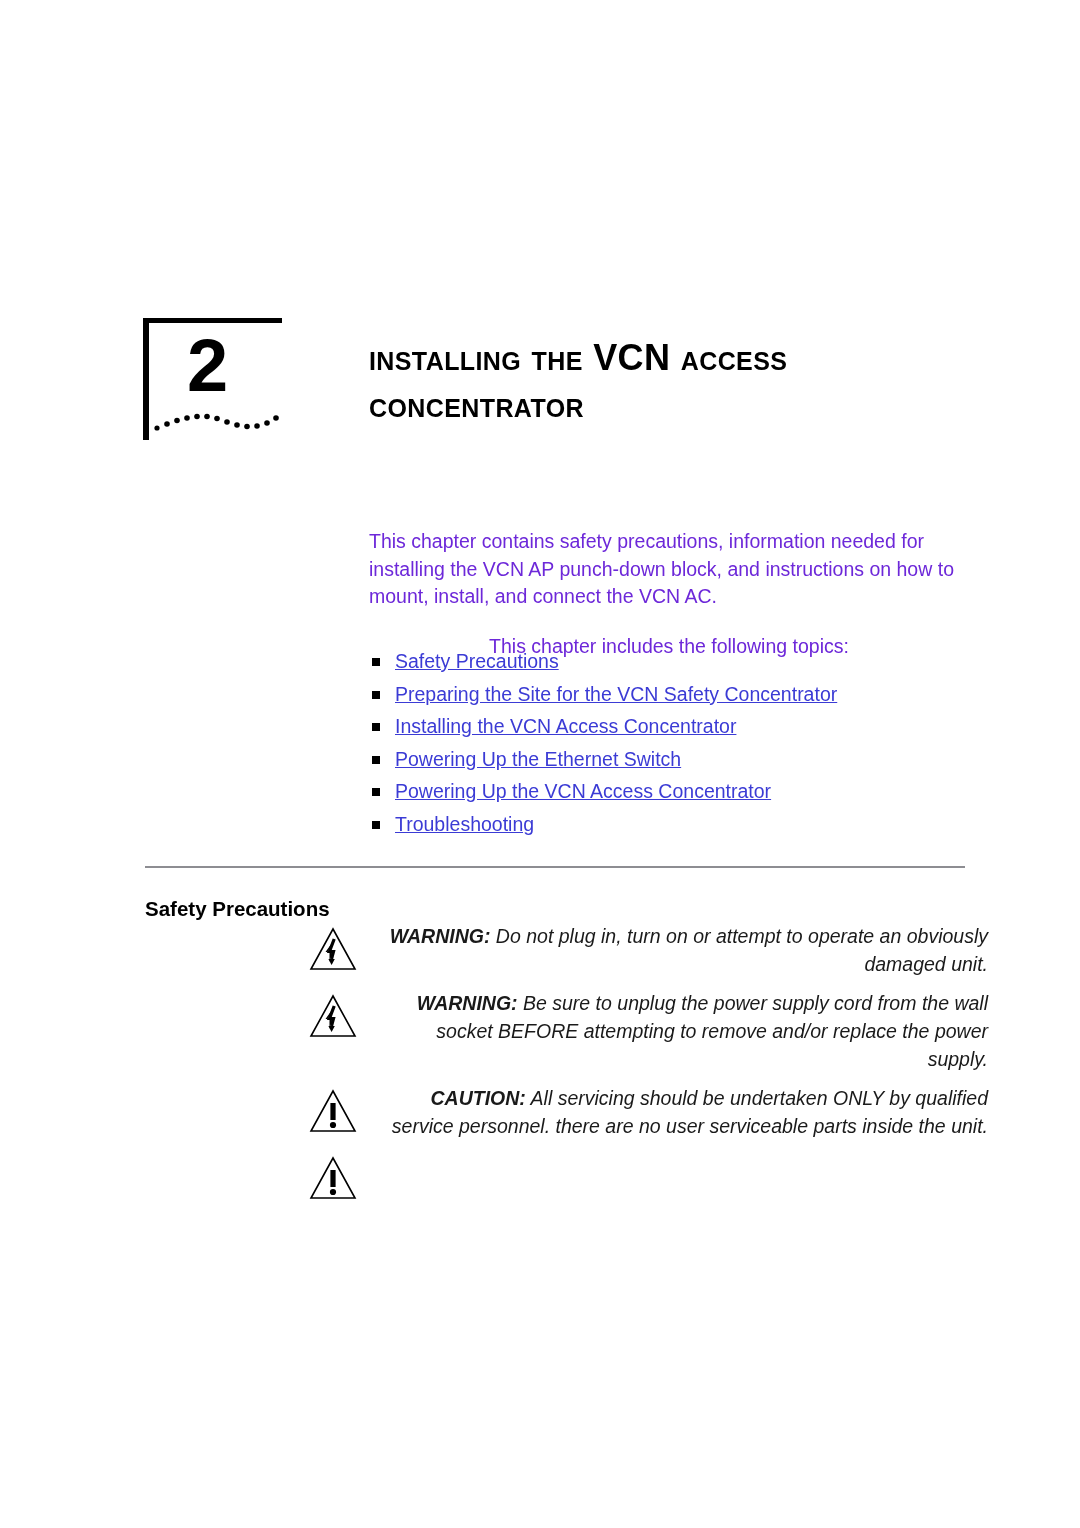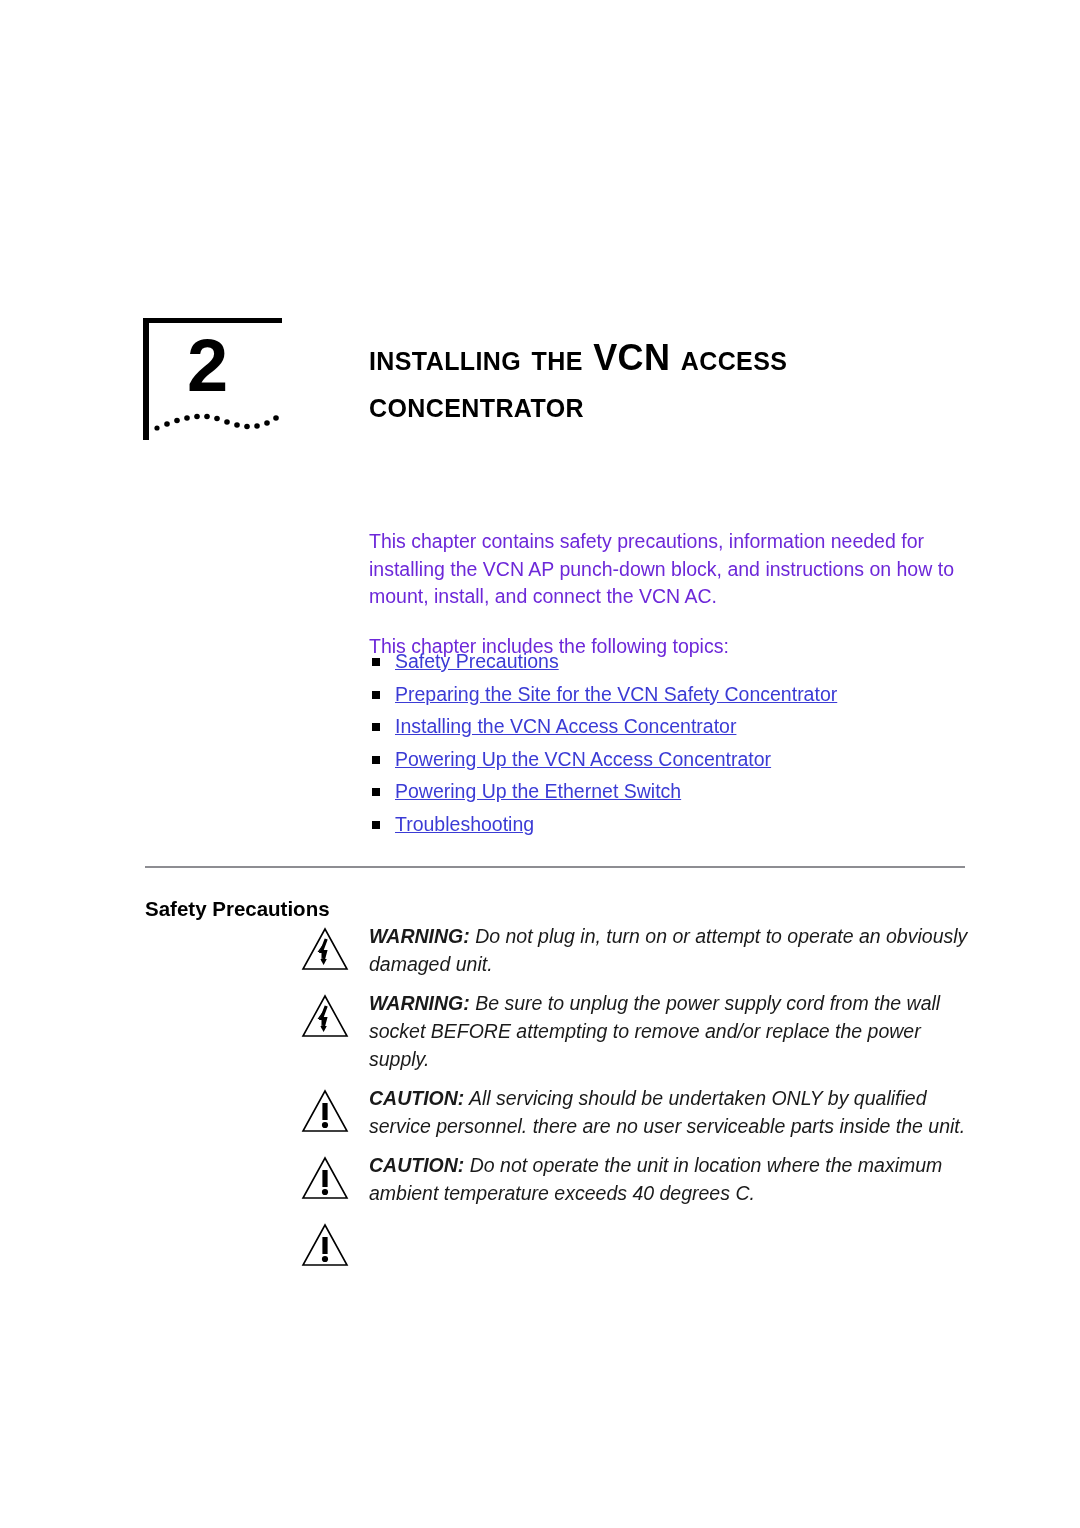--- a/index.html
+++ b/index.html
@@ -87,21 +87,21 @@
     left: 369px;
     top: 528px;
     width: 600px;
   }
   .intro p {
     margin: 0 0 22px 0;
     font-size: 19.5px;
     line-height: 27.5px;
     color: #6d28d9;
   }
-  .intro p:last-child { margin-bottom: 0; }
+  .intro p:last-child { margin-bottom: 0; text-align: center; }
 
   
   .topic-list {
     position: absolute;
     left: 369px;
     top: 650px;
     width: 620px;
     list-style: none;
     margin: 0;
     padding: 0;
@@ -145,23 +145,24 @@
     top: 878px;
     font-size: 20.5px;
     font-weight: bold;
     line-height: 28px;
     color: #000;
   }
 
   
   .notices {
     position: absolute;
-    left: 300px;
+    left: 308px;
     top: 922px;
     width: 680px;
+    text-align: right;
   }
   .notice {
     position: relative;
     min-height: 56px;
     margin-bottom: 11px;
     padding-left: 69px;
   }
   .notice-icon {
     position: absolute;
     left: 0;
@@ -224,25 +225,25 @@
   <li class="topic-item">
     <span class="topic-bullet"></span>
     <a class="topic-link">Preparing the Site for the VCN Safety Concentrator</a>
   </li>
   <li class="topic-item">
     <span class="topic-bullet"></span>
     <a class="topic-link">Installing the VCN Access Concentrator</a>
   </li>
   <li class="topic-item">
     <span class="topic-bullet"></span>
+    <a class="topic-link">Powering Up the Ethernet Switch</a>
+  </li>
+  <li class="topic-item">
+    <span class="topic-bullet"></span>
     <a class="topic-link">Powering Up the VCN Access Concentrator</a>
-  </li>
-  <li class="topic-item">
-    <span class="topic-bullet"></span>
-    <a class="topic-link">Powering Up the Ethernet Switch</a>
   </li>
   <li class="topic-item">
     <span class="topic-bullet"></span>
     <a class="topic-link">Troubleshooting</a>
   </li>
 </ul>
 
 <div class="section-rule"></div>
 <h2 class="section-heading">Safety Precautions</h2>
 
@@ -270,30 +271,22 @@
 
   <div class="notice">
     <svg class="notice-icon" viewBox="0 0 50 46">
       <polygon points="25,3 47,43 3,43" fill="none" stroke="#000" stroke-width="1.6"></polygon>
       <rect x="22.4" y="15" width="5.2" height="17" fill="#000"></rect>
       <circle cx="25" cy="37" r="3.1" fill="#000"></circle>
     </svg>
     <div class="notice-text"><span class="notice-label">CAUTION:</span><span> All servicing should be undertaken ONLY by qualified service personnel. there are no user serviceable parts inside the unit.</span></div>
   </div>
 
+
   <div class="notice">
     <svg class="notice-icon" viewBox="0 0 50 46">
       <polygon points="25,3 47,43 3,43" fill="none" stroke="#000" stroke-width="1.6"></polygon>
       <rect x="22.4" y="15" width="5.2" height="17" fill="#000"></rect>
       <circle cx="25" cy="37" r="3.1" fill="#000"></circle>
     </svg>
-    <div class="notice-text"><span class="notice-label">CAUTION:</span><span> Do not operate the unit in location where the maximum ambient temperature exceeds 40 degrees C.</span></div>
-  </div>
-
-  <div class="notice">
-    <svg class="notice-icon" viewBox="0 0 50 46">
-      <polygon points="25,3 47,43 3,43" fill="none" stroke="#000" stroke-width="1.6"></polygon>
-      <rect x="22.4" y="15" width="5.2" height="17" fill="#000"></rect>
-      <circle cx="25" cy="37" r="3.1" fill="#000"></circle>
-    </svg>
   </div>
 
 </div>
 
 </body></html>

